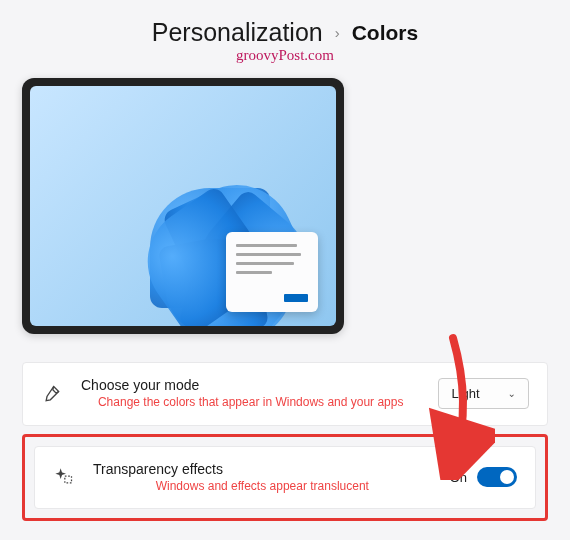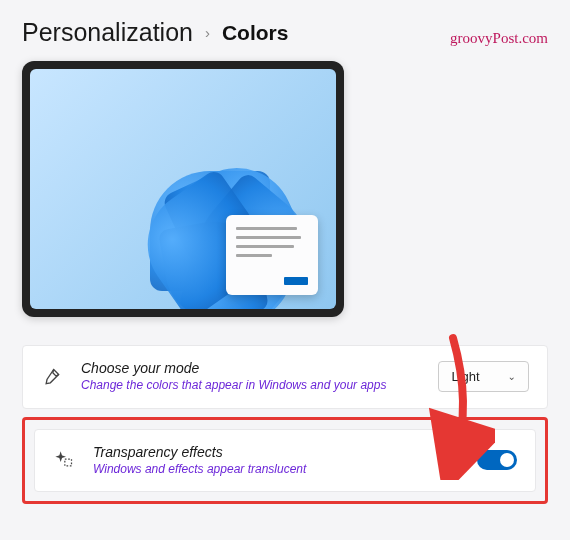--- a/index.html
+++ b/index.html
@@ -10,23 +10,24 @@
     }
     body {
       width: 570px;
       height: 540px;
       background: #f5f5f7;
       padding: 18px 22px;
       position: relative;
     }
     .header {
       display: flex;
-      align-items: flex-end;
+      align-items: center;
       justify-content: space-between;
       margin-bottom: 14px;
+      flex-direction: column;
     }
     .breadcrumb {
       display: flex;
       align-items: center;
       gap: 12px;
     }
     .breadcrumb-parent {
       font-size: 25px;
       font-weight: 400;
       color: #1a1a1a;
@@ -126,31 +127,31 @@
       width: 22px;
       height: 22px;
       flex-shrink: 0;
       display: flex;
       align-items: center;
       justify-content: center;
       color: #444;
     }
     .row-text {
       flex: 1;
-      font-style: italic;
     }
     .row-title {
       font-size: 14px;
       color: #1a1a1a;
       margin-bottom: 2px;
     }
     .row-desc {
       font-size: 12px;
-      color: #6d28d9;
+      color: #ef4444;
       line-height: 1.3;
+      text-align: center;
     }
     .dropdown {
       display: flex;
       align-items: center;
       gap: 28px;
       border: 1px solid #ccc;
       border-radius: 4px;
       padding: 7px 12px;
       background: #fdfdfd;
       font-size: 13px;

